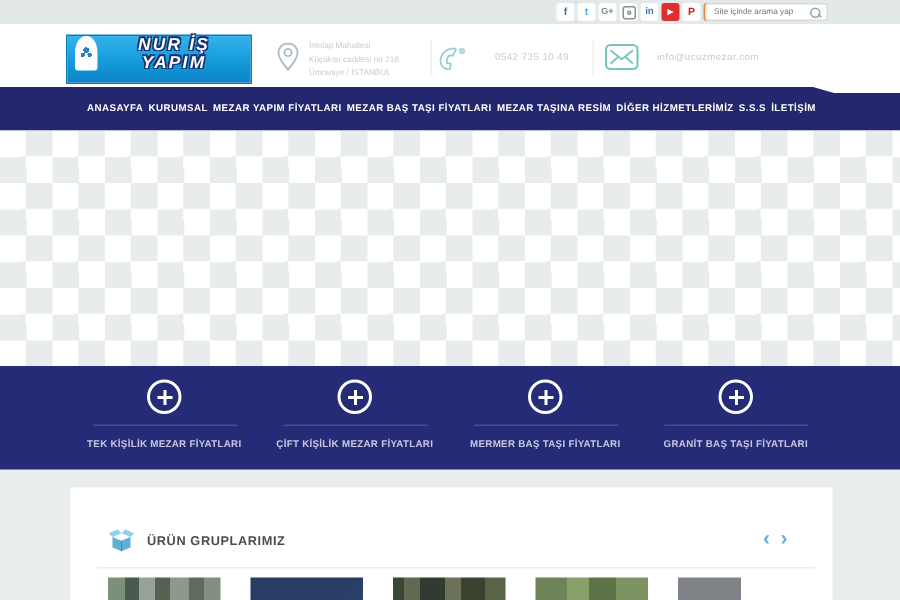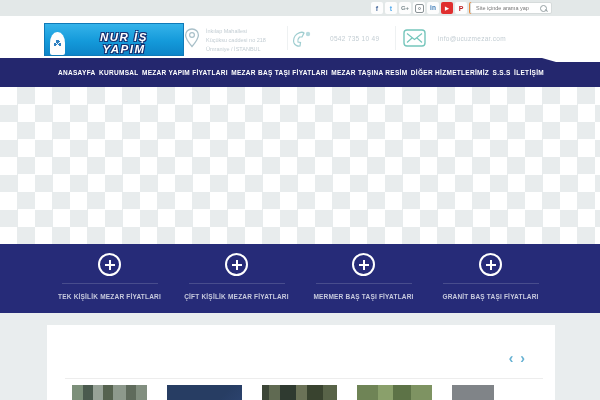--- a/index.html
+++ b/index.html
@@ -29,23 +29,23 @@
            border-left:none;border-bottom:none;border-radius:0 100% 0 0;box-sizing:border-box;}
   .search{position:absolute;left:470px;top:2px;width:82px;height:12px;background:#fff;
           border:1px solid #d6dbdb;border-radius:2px;box-sizing:border-box;display:flex;align-items:center;}
   .search input{flex:1;border:none;outline:none;background:transparent;font-size:5.5px;
           color:#7d8a8e;padding:0 2px 0 5px;font-family:"Liberation Sans",sans-serif;width:60px;}
   .mag{width:9px;height:9px;position:relative;margin-right:3px;flex:none;}
   .mag::before{content:"";position:absolute;left:1px;top:1px;width:5px;height:5px;border:1px solid #97a2a5;border-radius:50%;}
   .mag::after{content:"";position:absolute;left:6px;top:6px;width:3px;height:1px;background:#97a2a5;transform:rotate(45deg);}
   
   .header{position:absolute;top:16px;left:0;right:0;height:42px;background:#fff;}
-  .logo{position:absolute;left:44px;top:7px;width:140px;height:33px;cursor:pointer;
+  .logo{position:absolute;left:44px;top:7px;width:124px;height:33px;cursor:pointer;
         background:linear-gradient(180deg,#35b3ea 0%,#149ada 55%,#0d85c8 100%);
-        border:1px solid #0f7ab8;box-sizing:border-box;display:flex;align-items:flex-end;padding-left:5px;}
+        border:1px solid #0f7ab8;box-sizing:border-box;display:flex;align-items:flex-start;padding-left:5px;}
   .tomb{width:15px;height:23px;background:#fdfdfd;border-radius:48% 48% 2px 2px;position:relative;flex:none;}
   .tomb::after{content:"";position:absolute;left:3px;top:6px;width:9px;height:10px;
         background:radial-gradient(circle at 50% 35%,#2d7fc0 0 2px,transparent 2px),
                    radial-gradient(circle at 25% 65%,#2d7fc0 0 1.5px,transparent 1.5px),
                    radial-gradient(circle at 75% 65%,#2d7fc0 0 1.5px,transparent 1.5px);}
   .logo-text{flex:1;text-align:center;color:#fff;font-style:italic;font-weight:bold;
         font-size:11.5px;line-height:1.05;letter-spacing:1.5px;
         text-shadow:1px 1px 0 #173070,-1px -1px 0 #173070,1px -1px 0 #173070,-1px 1px 0 #173070;}
   .contact-sep{position:absolute;top:10px;height:24px;width:1px;background:#eef1f2;}
   .addr{position:absolute;left:206px;top:11px;font-size:5.5px;line-height:1.6;color:#c3cdd3;}
@@ -193,20 +193,31 @@
     </div>
     <div class="feat">
       <div class="plus"></div>
       <div class="feat-line"></div>
       <div class="feat-label">GRANİT BAŞ TAŞI FİYATLARI</div>
     </div>
   </div>
 </div>
 
 <div class="card">
+  <div class="card-head">
+    <span>
+      <svg width="18" height="16" viewBox="0 0 18 16">
+        <path d="M3 6 L9 8.5 L15 6 L15 13 L9 15.5 L3 13 Z" fill="#5fb0d5"></path>
+        <path d="M3 6 L0.5 3.5 L6.5 1 L9 3.5 Z" fill="#8fd0ec"></path>
+        <path d="M15 6 L17.5 3.5 L11.5 1 L9 3.5 Z" fill="#8fd0ec"></path>
+        <path d="M9 8.5 L9 15.5" stroke="#3f92ba" stroke-width="0.8"></path>
+      </svg>
+    </span>
+    <span class="card-title">ÜRÜN GRUPLARIMIZ</span>
+  </div>
   <div class="arrows">
     <span>‹</span>
     <span>›</span>
   </div>
   <div class="card-div"></div>
   <div class="thumbs">
     <div class="thumb t1"></div>
     <div class="thumb t2"></div>
     <div class="thumb t3"></div>
     <div class="thumb t4"></div>

